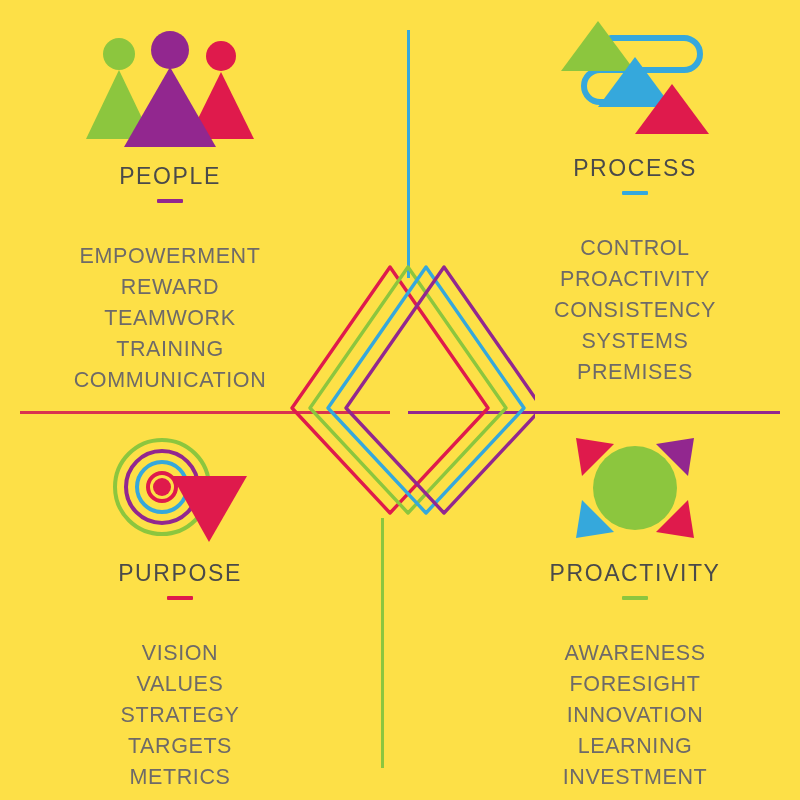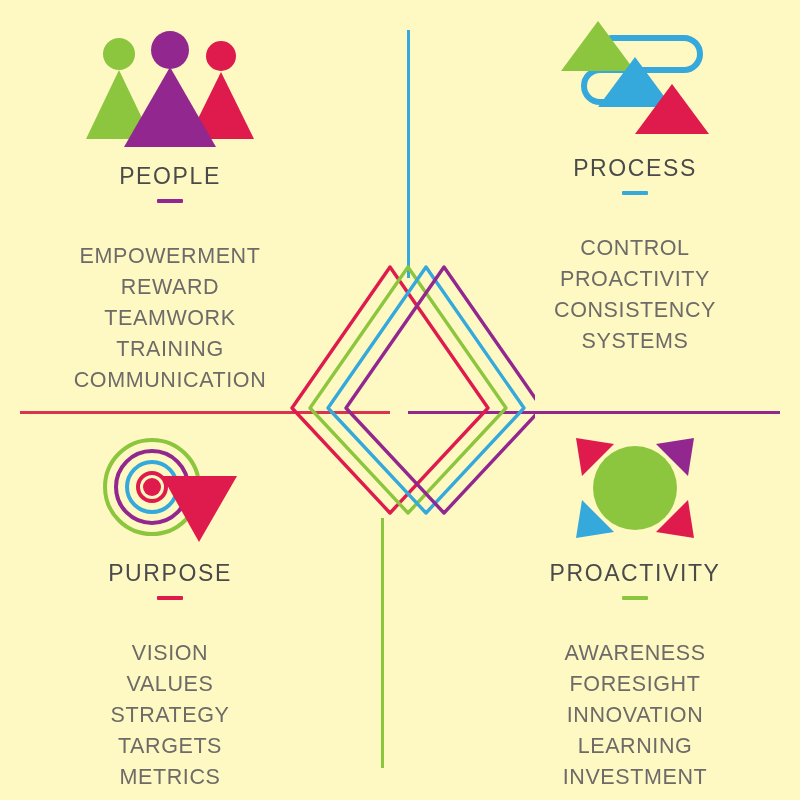--- a/index.html
+++ b/index.html
@@ -1,36 +1,36 @@
 <!DOCTYPE html>
 <html><head>
 <meta charset="utf-8">
 <style>
   html,body{margin:0;padding:0;background:#ffffff;}
   body{
     font-family:"Liberation Sans", sans-serif;
     width:800px;height:800px;overflow:hidden;
   }
-  #stage{position:relative;width:800px;height:800px;background:#fef9c3;}
+  #stage{position:relative;width:800px;height:800px;background:#fde047;}
 
   
   .axis{position:absolute;}
   #axis-left{left:20px;top:411px;width:370px;height:3px;background:#D9334F;}
   #axis-right{left:408px;top:411px;width:372px;height:3px;background:#92278F;}
   #axis-top{left:407px;top:30px;width:3px;height:248px;background:#35A8DC;}
   #axis-bottom{left:381px;top:518px;width:3px;height:250px;background:#8CC63E;}
 
   
   #core{position:absolute;left:270px;top:245px;}
 
   
   .quad{position:absolute;width:330px;text-align:center;}
   #quad-people{left:5px;top:22px;}
   #quad-process{left:470px;top:14px;}
-  #quad-purpose{left:5px;top:432px;text-align:center;}
+  #quad-purpose{left:15px;top:432px;text-align:center;}
   #quad-proactivity{left:470px;top:432px;}
 
   .icon-wrap{height:125px;display:flex;align-items:flex-end;justify-content:center;}
   #quad-purpose .icon-wrap,#quad-proactivity .icon-wrap{height:112px;}
 
   .quad-title{
     font-size:23px;letter-spacing:1.6px;color:#4a4a4a;font-weight:400;
     margin-top:18px;line-height:1;
   }
   .rule{width:26px;height:4px;margin:11px auto 0;border-radius:1px;}
@@ -101,20 +101,21 @@
         <polygon points="116,71 153,121 79,121" fill="#DF1A4C"></polygon>
       </svg>
     </div>
     <div class="quad-title">PROCESS</div>
     <div class="rule" style="background:#35A8DC"></div>
     <div class="items">
       <div class="item">CONTROL</div>
       <div class="item">PROACTIVITY</div>
       <div class="item">CONSISTENCY</div>
       <div class="item">SYSTEMS</div>
+      <div class="item">PREMISES</div>
     </div>
   </div>
 
   <div class="quad" id="quad-purpose">
     <div class="icon-wrap">
       <svg width="140" height="112" viewBox="0 0 140 112">
         <g fill="none" stroke-width="4">
           <circle cx="52" cy="55" r="47" stroke="#8CC63E"></circle>
           <circle cx="52" cy="55" r="36" stroke="#92278F"></circle>
           <circle cx="52" cy="55" r="25" stroke="#35A8DC"></circle>

